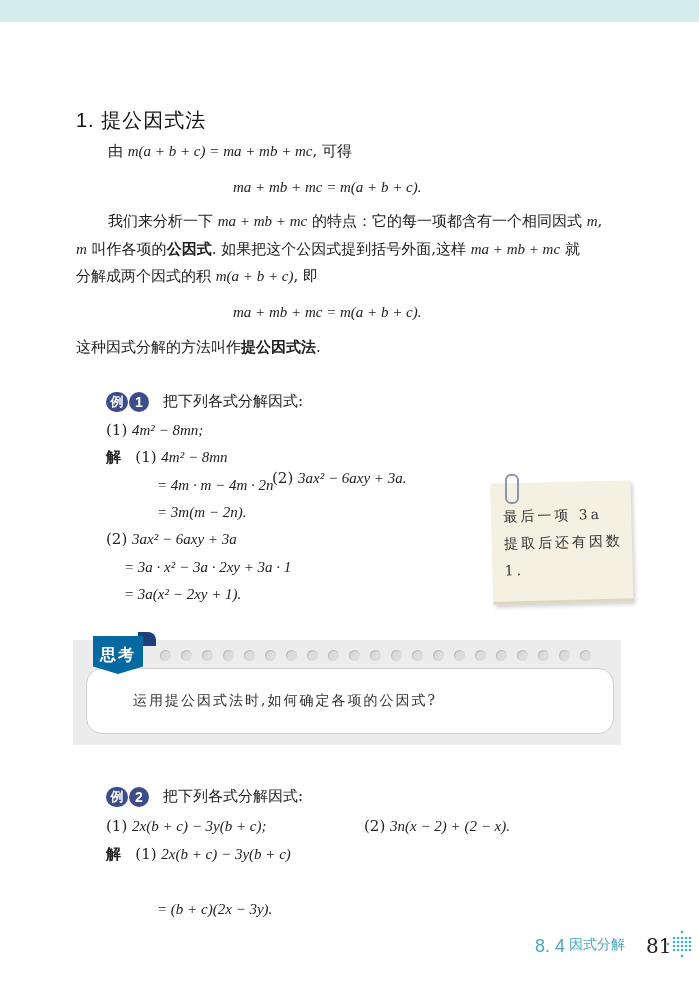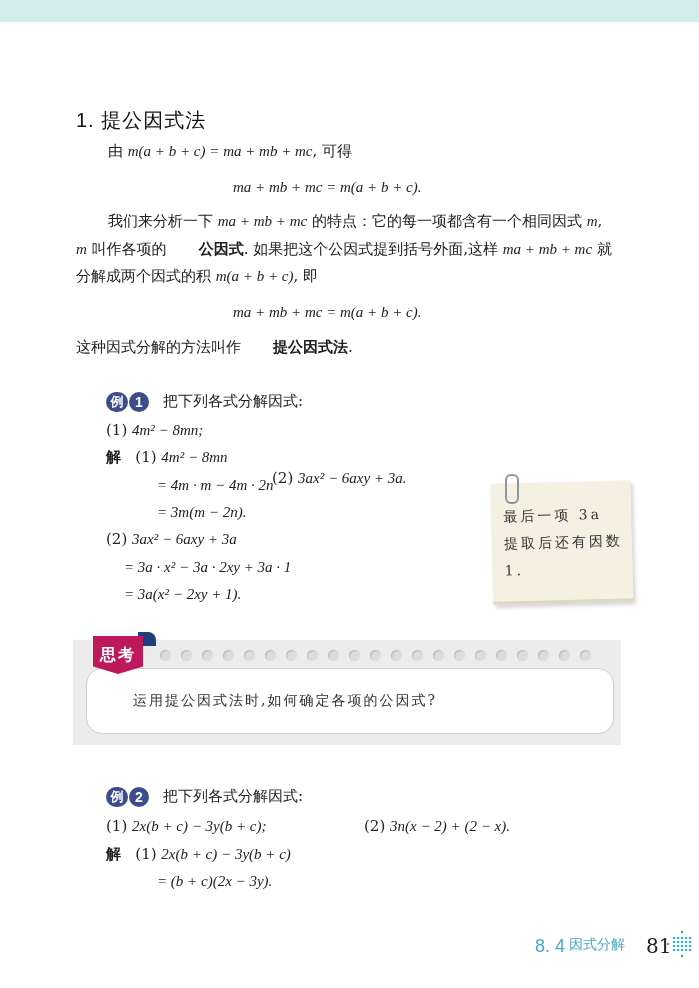--- a/index.html
+++ b/index.html
@@ -7,21 +7,21 @@
     width: 699px; height: 988px; position: relative; overflow: hidden;
     background: #ffffff;
     font-family: "DejaVu Serif", "Liberation Serif", serif;
     color: #222;
   }
   .top-band { position: absolute; left: 0; top: 0; width: 699px; height: 22px; background: #d3ecec; }
   .abs { position: absolute; white-space: nowrap; }
   .title { left: 76px; top: 107px; font-family: "Liberation Sans", "DejaVu Sans", sans-serif; font-size: 20px; color: #111; letter-spacing: 1px; }
   .p { font-size: 15px; line-height: 20px; }
   .m { font-style: italic; font-family: "Liberation Serif", "DejaVu Serif", serif; }
-  .bold { font-family: "Liberation Sans", "DejaVu Sans", sans-serif; font-weight: bold; padding-left: 32px; }
+  .bold { font-family: "Liberation Sans", "DejaVu Sans", sans-serif; font-weight: bold; }
   .ex-badge { display: inline-flex; align-items: center; gap: 1px; vertical-align: middle; margin-right: 14px; }
   .ex-pill {
     display: inline-block; width: 22px; height: 20px; border-radius: 10px;
     background: #3d4d8c; color: #fff; font-family: "Liberation Sans", "DejaVu Sans", sans-serif;
     font-weight: bold; font-size: 13px; text-align: center; line-height: 20px;
   }
   .ex-num { width: 20px; border-radius: 50%; font-size: 14px; }
   .jie { font-family: "Liberation Sans", "DejaVu Sans", sans-serif; font-weight: bold; }
   .note {
     position: absolute; left: 492px; top: 482px; width: 140px; height: 118px;
@@ -33,21 +33,21 @@
   .clip { position: absolute; left: 505px; top: 474px; width: 10px; height: 26px; border: 2px solid #8a96a8; border-radius: 6px; }
   .think-wrap { position: absolute; left: 73px; top: 640px; width: 548px; height: 105px; background: #ececec; }
   .think-dots { position: absolute; left: 160px; top: 650px; display: flex; gap: 10px; }
   .dot { width: 11px; height: 11px; border-radius: 50%; background: #dcdcdc; box-shadow: inset 1px 1px 1px #bbb; }
   .think-box {
     position: absolute; left: 86px; top: 668px; width: 526px; height: 64px;
     background: #fff; border: 1px solid #cfcfcf; border-radius: 16px;
   }
   .think-tag {
     position: absolute; left: 93px; top: 636px; width: 50px; height: 38px;
-    background: #be185d; color: #fff; font-family: "Liberation Sans", "DejaVu Sans", sans-serif;
+    background: #0369a1; color: #fff; font-family: "Liberation Sans", "DejaVu Sans", sans-serif;
     font-weight: bold; font-size: 16px; text-align: center; line-height: 38px; letter-spacing: 2px;
     clip-path: polygon(0 0, 100% 0, 100% 80%, 50% 100%, 0 80%);
   }
   .think-tag-corner { position: absolute; left: 138px; top: 632px; width: 18px; height: 14px; background: #1e3f7a; border-radius: 0 8px 0 0; }
   .think-text { left: 133px; top: 692px; font-size: 14px; letter-spacing: 2px; color: #333; }
   .footer-sec { left: 535px; top: 936px; font-family: "Liberation Sans", "DejaVu Sans", sans-serif; font-size: 18px; color: #4aa9c0; }
   .footer-title { left: 569px; top: 936px; font-family: "Liberation Sans", "DejaVu Sans", sans-serif; font-size: 14px; color: #4aa9c0; }
   .page-num { left: 646px; top: 934px; font-size: 20px; color: #222; }
   .dotgrid { position: absolute; left: 666px; top: 930px; width: 30px; height: 28px; }
 </style>
@@ -142,21 +142,21 @@
 </div>
 <div class="abs p" style="left:106px; top:816px;">
   <span>(1) </span><span class="m">2x(b + c) − 3y(b + c);</span>
 </div>
 <div class="abs p" style="left:364px; top:816px;">
   <span>(2) </span><span class="m">3n(x − 2) + (2 − x).</span>
 </div>
 <div class="abs p" style="left:106px; top:844px;">
   <span class="jie">解</span>&nbsp;&nbsp;&nbsp;<span>(1) </span><span class="m">2x(b + c) − 3y(b + c)</span>
 </div>
-<div class="abs p m" style="left:157px; top:871px;text-align:right;">= (b + c)(2x − 3y).</div>
+<div class="abs p m" style="left:157px; top:899px;text-align:right;">= (b + c)(2x − 3y).</div>
 
 <div class="abs footer-sec">8. 4</div>
 <div class="abs footer-title">因式分解</div>
 <div class="abs page-num">81</div>
 <svg class="dotgrid" viewBox="0 0 30 28">
   <g fill="#3fb0c4">
     <circle cx="2" cy="14" r="1.3"></circle>
     <circle cx="16" cy="2" r="1.3"></circle>
     <circle cx="8" cy="8" r="1.3"></circle>
       <circle cx="12" cy="8" r="1.3"></circle>

